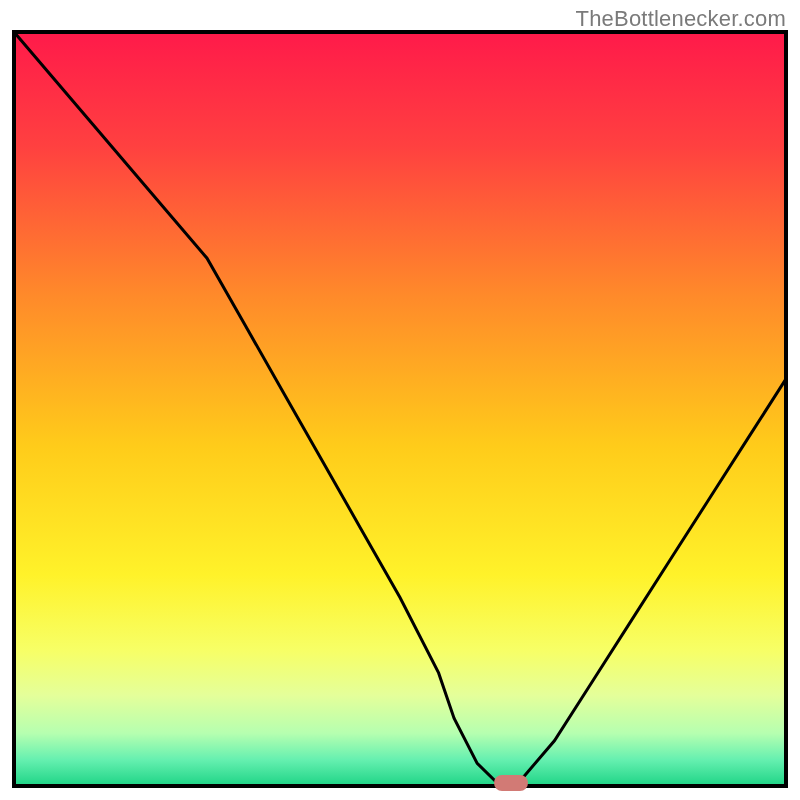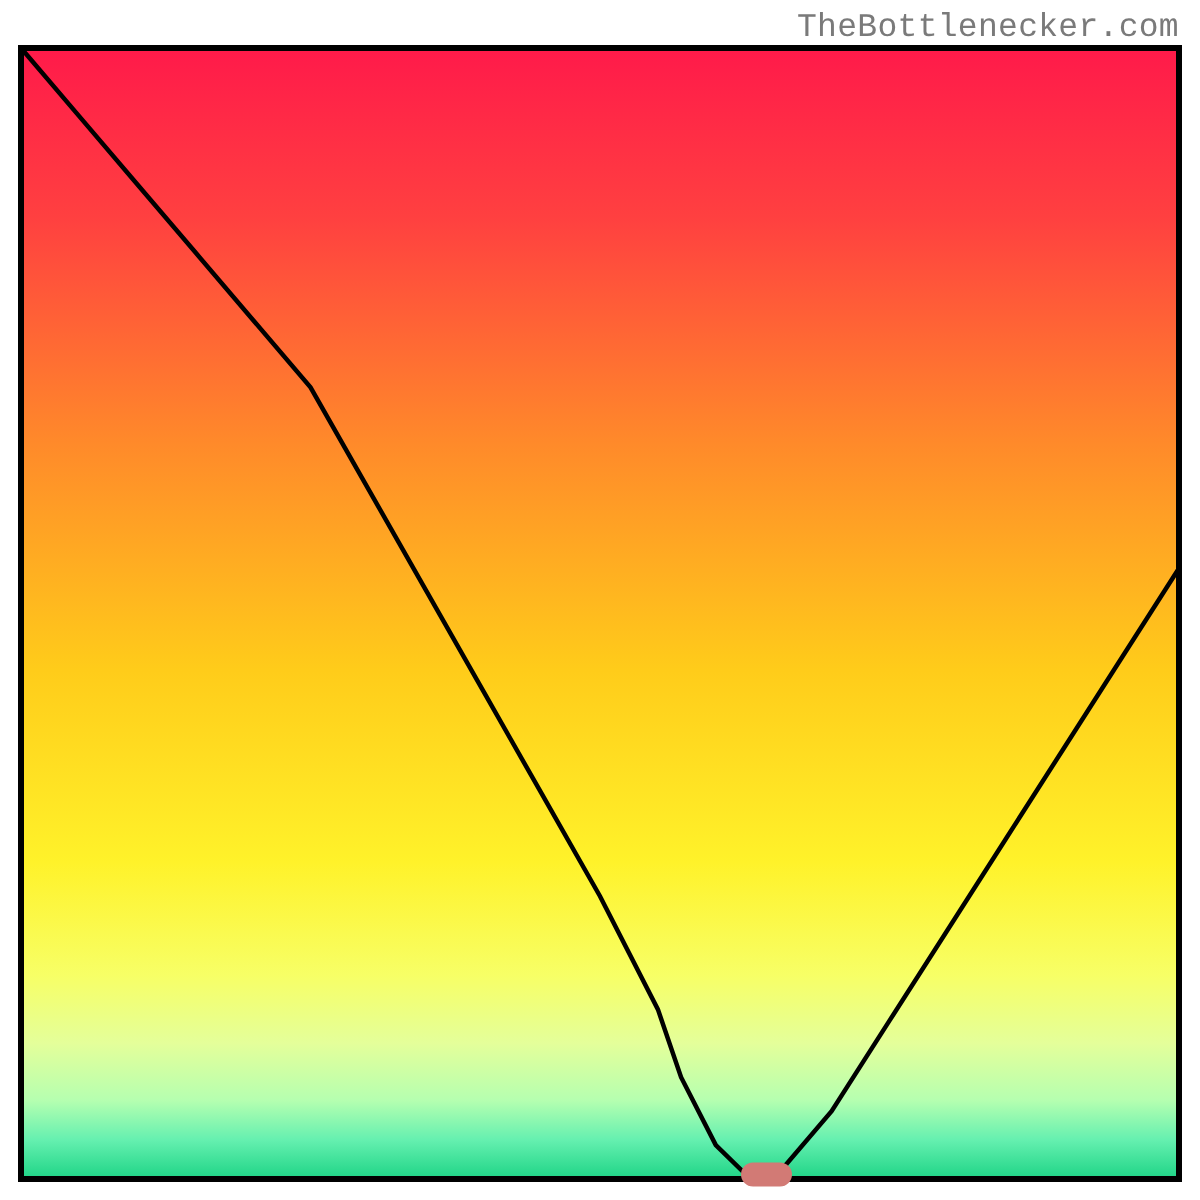--- a/index.html
+++ b/index.html
@@ -7,21 +7,20 @@
     padding: 0;
     width: 800px;
     height: 800px;
     background: #ffffff;
     font-family: Arial, Helvetica, sans-serif;
   }
   .chart-wrap {
     position: relative;
     width: 800px;
     height: 800px;
-    font-family: Liberation Mono, monospace;
   }
   .attribution {
     position: absolute;
     top: 6px;
     right: 14px;
     color: #7a7a7a;
     font-size: 22px;
     font-weight: 500;
     letter-spacing: 0.2px;
     user-select: none;

